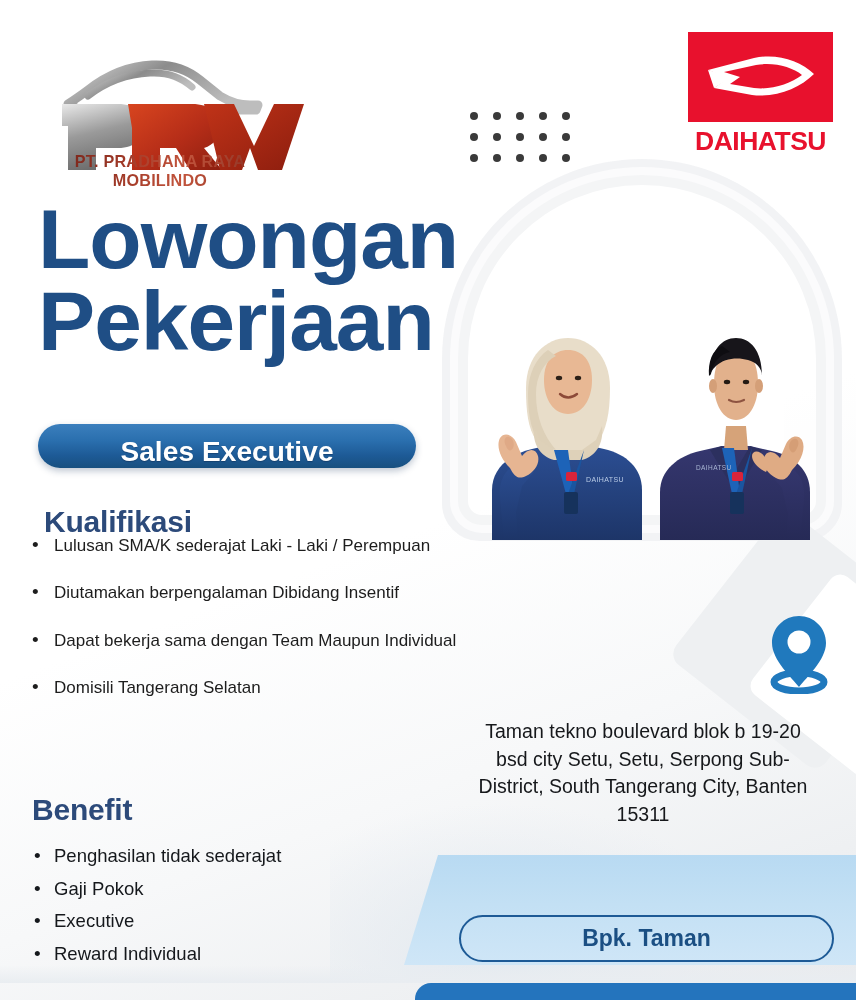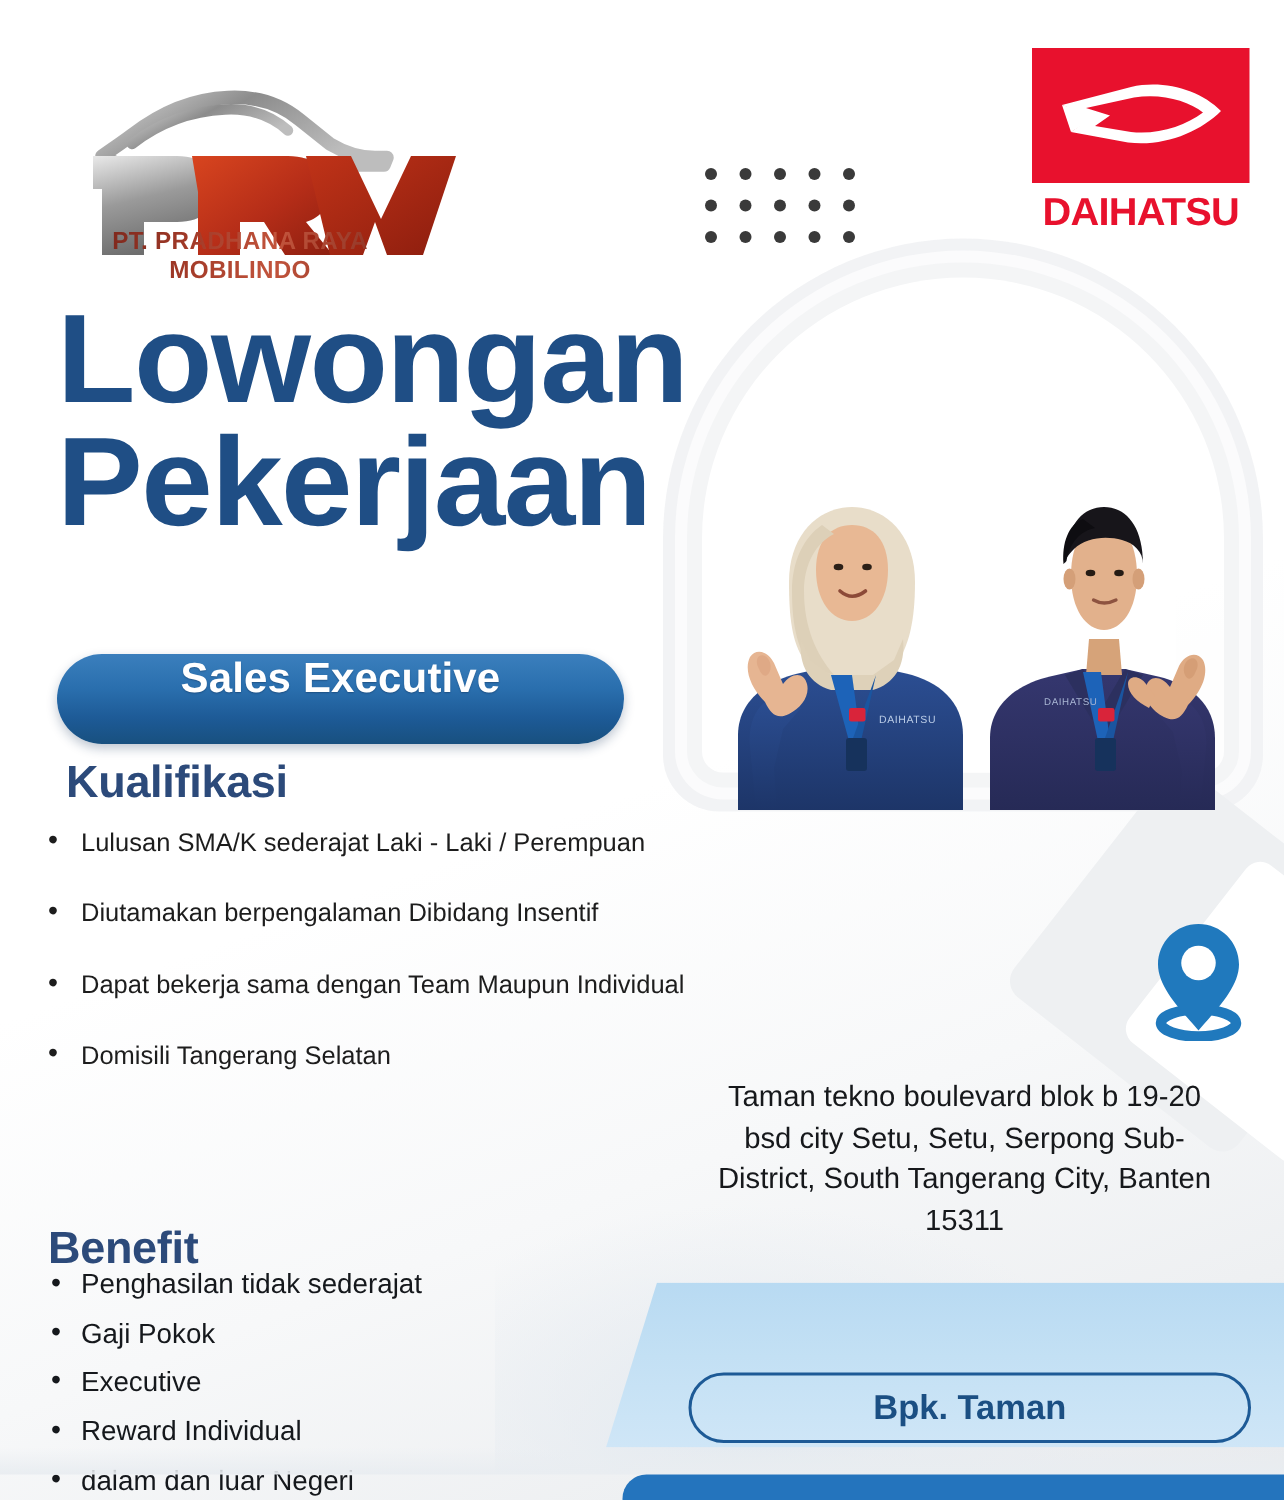--- a/index.html
+++ b/index.html
@@ -154,54 +154,54 @@
     color: #1f4e85;
     transform: scaleX(1.02);
     transform-origin: left top;
   }
   .headline .l2 { display: block; }
 
   
   .role-pill {
     position: absolute;
     left: 38px;
-    top: 436px;
+    top: 424px;
     width: 378px;
-    height: 60px;
+    height: 44px;
     border-radius: 30px;
     background: linear-gradient(180deg, #3b7fbd 0%, #2a6fae 38%, #1d5a96 72%, #18507f 100%);
     box-shadow: 0 3px 7px rgba(20,50,90,.28);
     display: flex;
-    align-items: flex-start;
+    align-items: flex-end;
     justify-content: center;
   }
   .role-pill span {
     color: #ffffff;
     font-weight: bold;
     font-size: 28px;
     letter-spacing: .1px;
     text-shadow: 0 1px 1px rgba(10,30,60,.35);
   }
 
   
   .sec-head {
     position: absolute;
     font-weight: bold;
     color: #2c4a7a;
     font-size: 30px;
     letter-spacing: -0.2px;
   }
   #kualifikasi-head { left: 44px; top: 505px; }
-  #benefit-head     { left: 32px; top: 793px; margin-top: 23px; }
+  #benefit-head     { left: 32px; top: 793px; }
 
   
   .qual-list {
     position: absolute;
     left: 28px;
-    top: 552px;
+    top: 536px;
     width: 480px;
     list-style: none;
   }
   .qual-list li {
     position: relative;
     padding-left: 26px;
     margin-bottom: 27px;
     font-size: 17px;
     color: #1d1d1d;
     line-height: 1.2;
@@ -493,21 +493,20 @@
     <li>Dapat bekerja sama dengan Team Maupun Individual</li>
     <li>Domisili Tangerang Selatan</li>
   </ul>
 
   <div class="sec-head" id="benefit-head">Benefit</div>
   <ul class="benefit-list">
     <li>Penghasilan tidak sederajat</li>
     <li>Gaji Pokok</li>
     <li>Executive</li>
     <li>Reward Individual</li>
-    <li>dalam dan luar Negeri</li>
 
   </ul>
 
   <div class="pin-wrap">
     <svg width="70" height="82" viewBox="0 0 70 82">
       <ellipse cx="35" cy="70" rx="25" ry="9" fill="none" stroke="#2079bd" stroke-width="7"></ellipse>
       <path d="M35 4 C20 4 8 16 8 31 C8 48 28 66 35 75 C42 66 62 48 62 31 C62 16 50 4 35 4 Z" fill="#2079bd"></path>
       <circle cx="35" cy="30" r="11.5" fill="#ffffff"></circle>
     </svg>
   </div>

